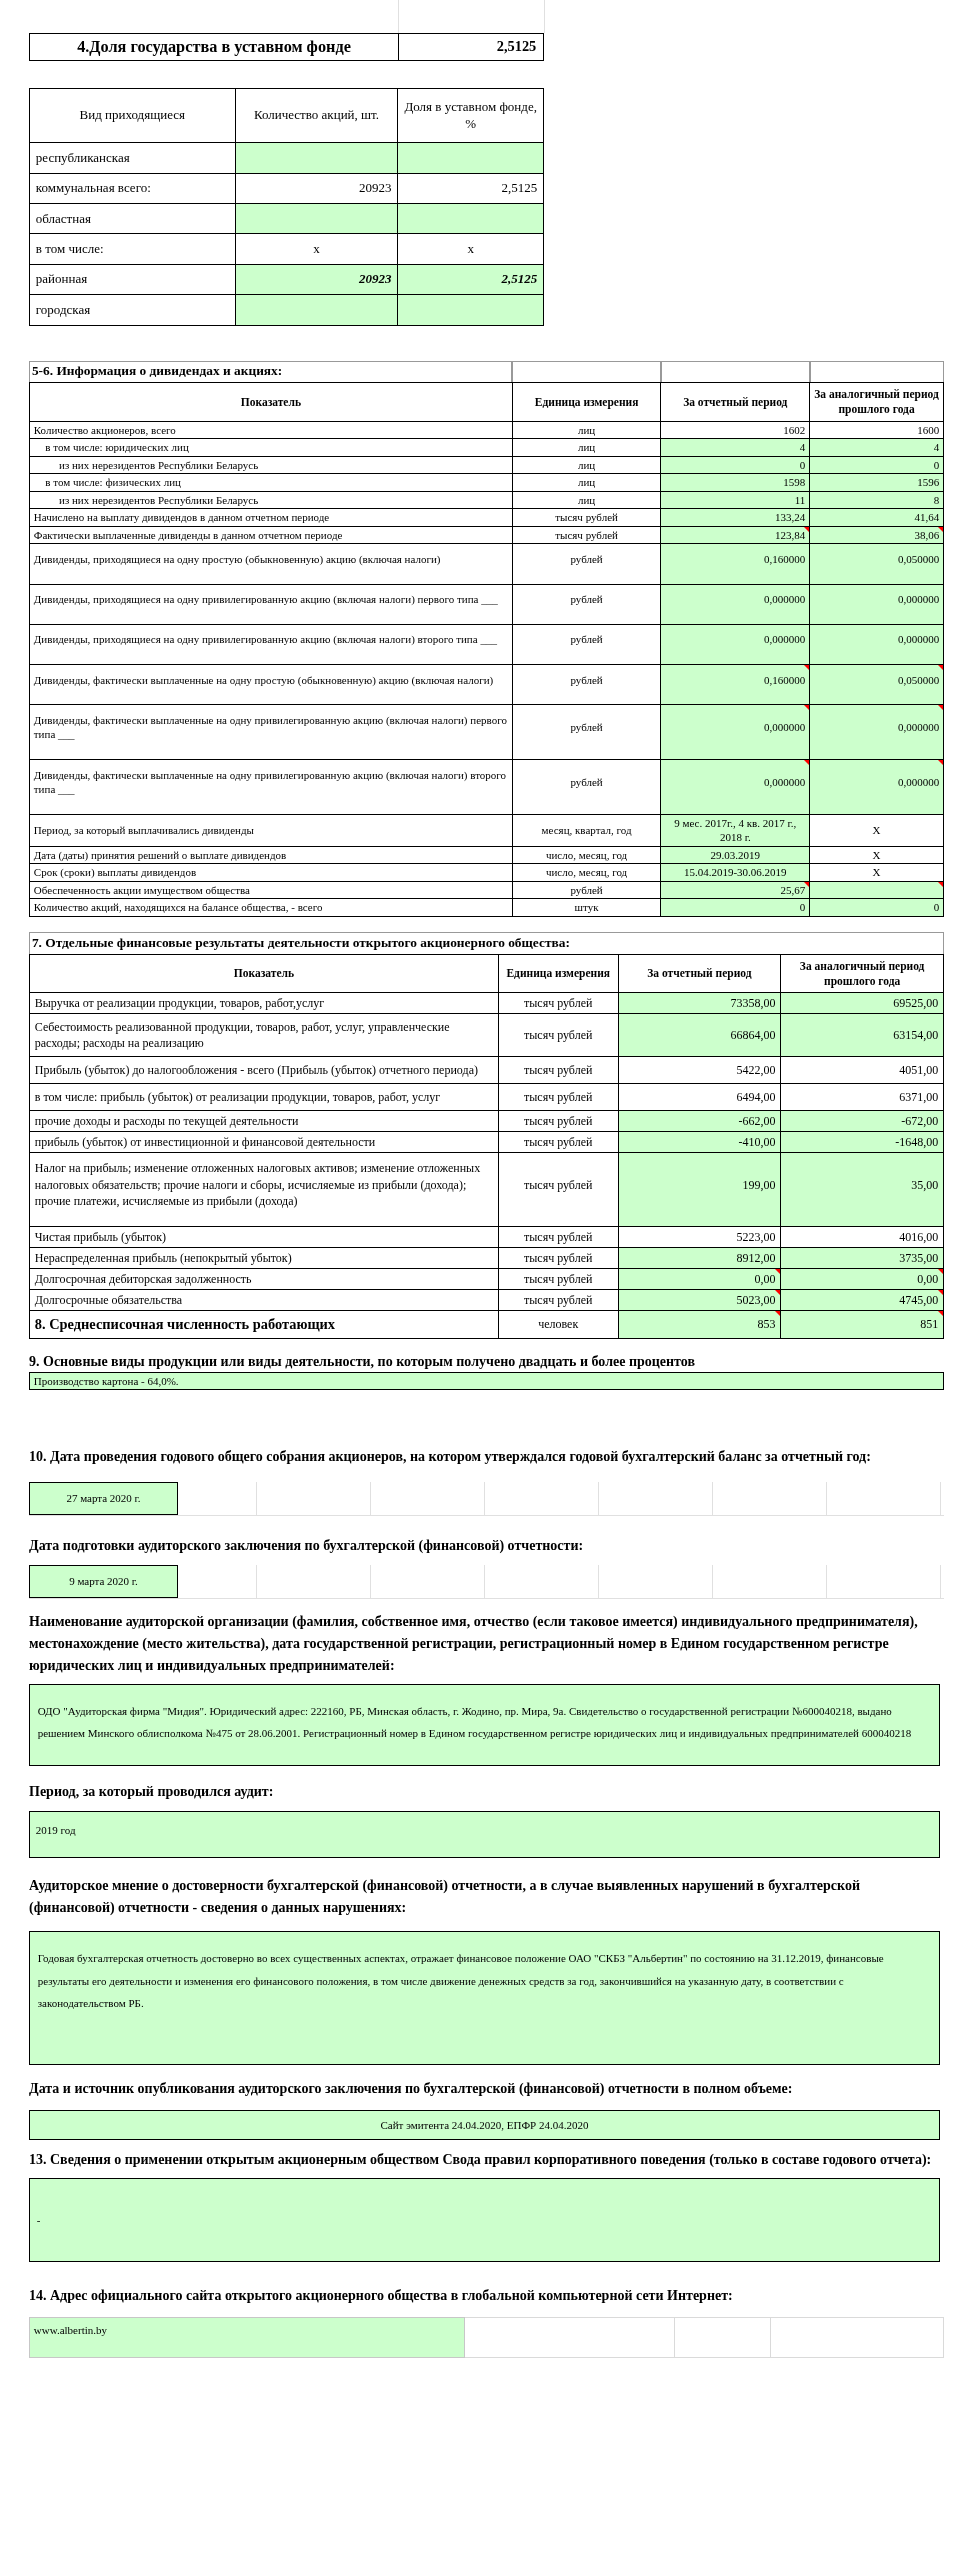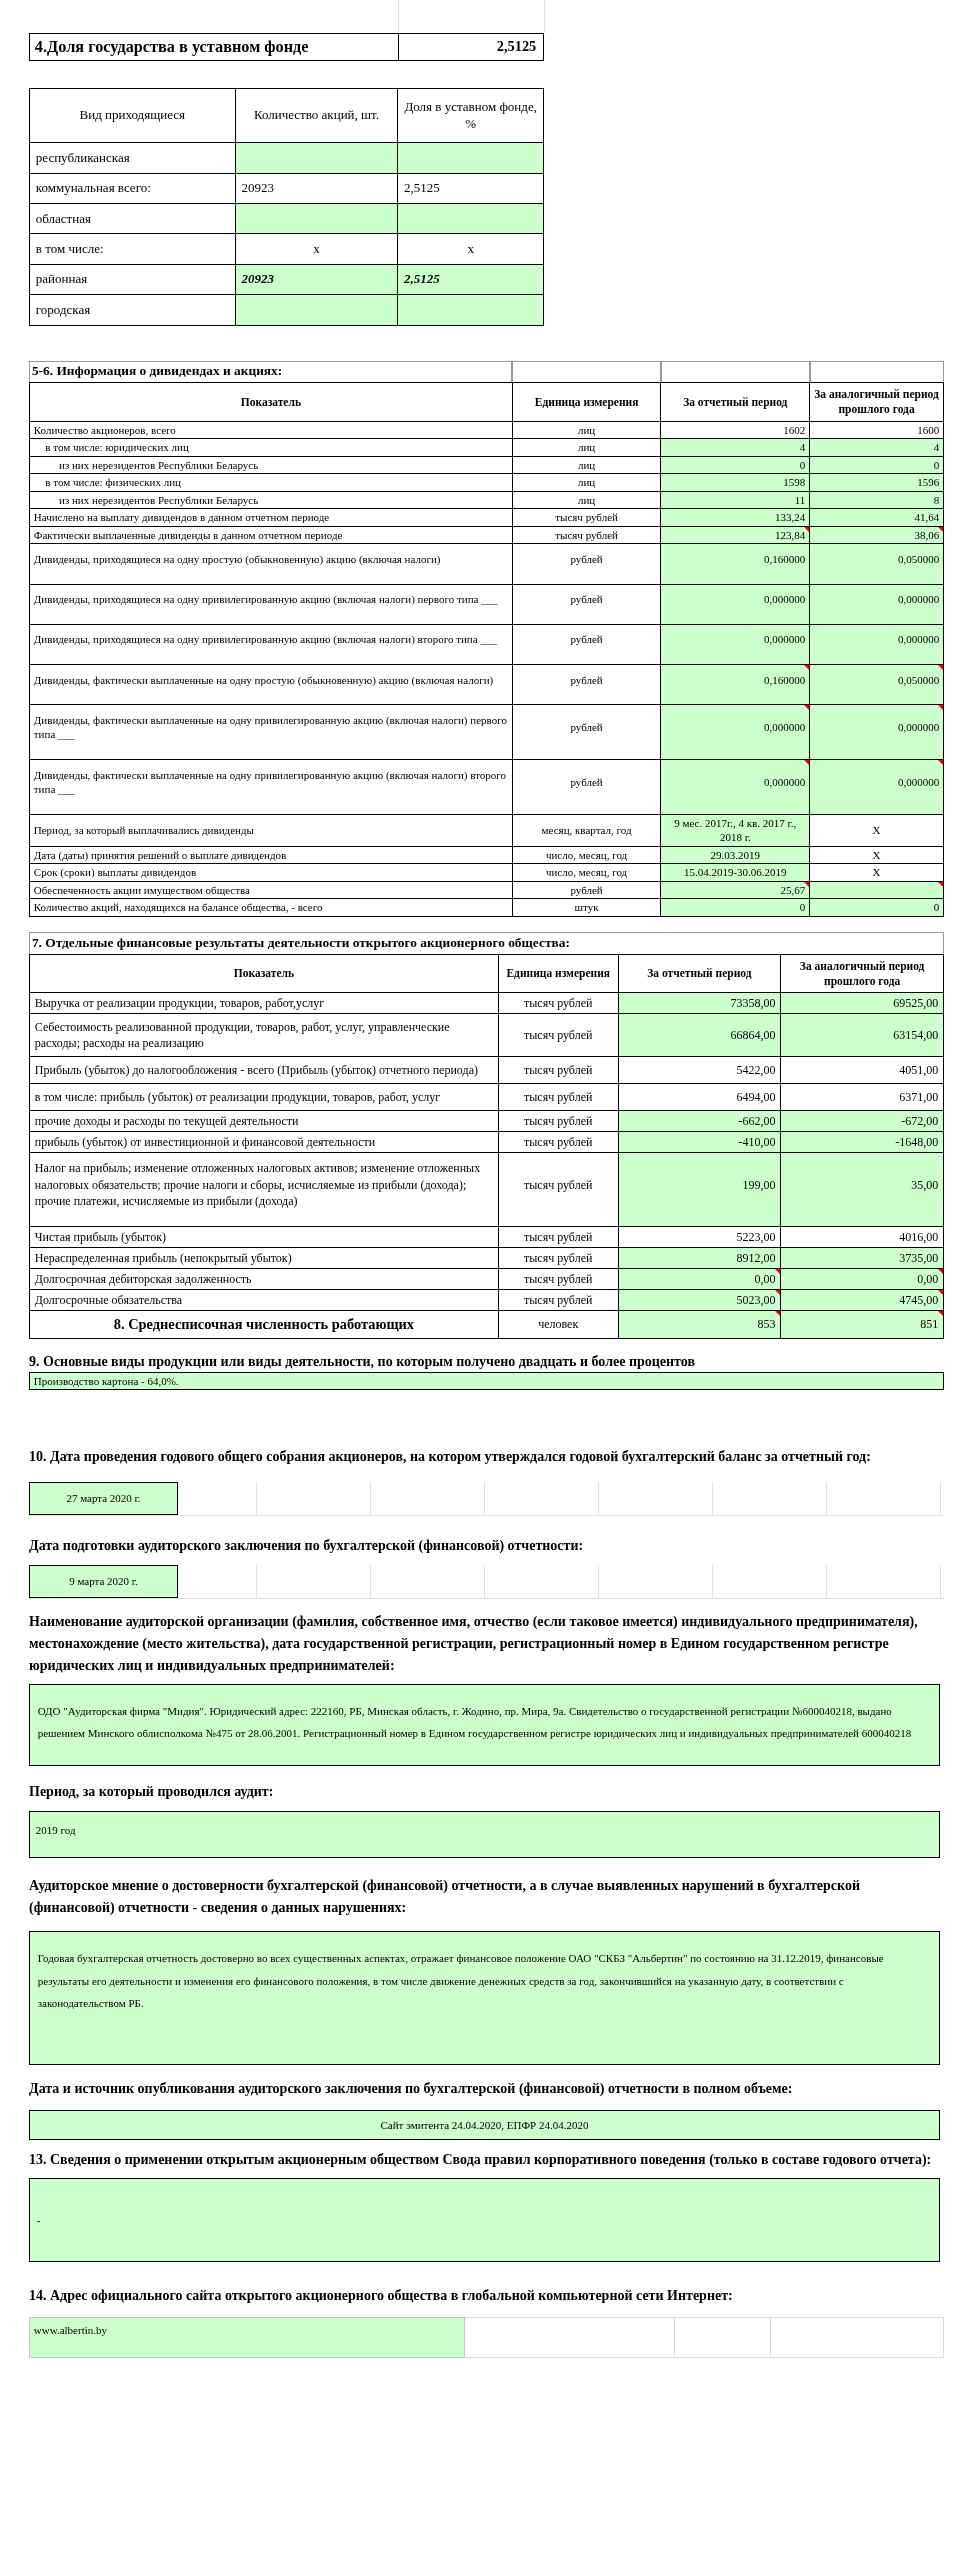--- a/index.html
+++ b/index.html
@@ -15,36 +15,36 @@
   }
   .page{position:relative;width:958px;padding-left:29px;}
 
   
   .topstrip{position:relative;height:33px;width:915px;}
   .topstrip .vline{position:absolute;top:0;bottom:0;width:1px;background:var(--grid);}
 
   
   table.s4head{border-collapse:collapse;width:515px;}
   table.s4head td{border:1.9px solid #000;}
-  td.s4t{width:369px;font-weight:bold;font-size:16.3px;padding:2.9px 4.8px;}
+  td.s4t{width:369px;font-weight:bold;font-size:16.3px;padding:2.9px 4.8px;text-align:center;}
   td.s4v{font-weight:bold;font-size:14.4px;text-align:right;padding:2.9px 6.7px;}
 
   
   table.s4{border-collapse:collapse;width:515px;margin-top:27px;}
   table.s4 th{
     border:1.9px solid #000;font-weight:normal;font-size:13px;text-align:center;
     padding:10.5px 5.8px;line-height:1.25;
   }
   table.s4 td{border:1.9px solid #000;font-size:13px;padding:6.7px 5.8px;}
   table.s4 col.c1{width:206px}
   table.s4 col.c2{width:163px}
   table.s4 col.c3{width:146px}
   .green{background:var(--green);}
   .bi{font-weight:bold;font-style:italic;}
-  .tr{text-align:left;}
+  .tr{text-align:right;}
   .tc{text-align:center;}
 
   
   .caprow{display:flex;width:915px;align-items:stretch;}
   .caprow .cap{
     font-weight:bold;font-size:13.4px;padding:1.9px 1.9px 2.9px 1.9px;
     border:1px solid #999;border-bottom:none;
   }
   .caprow .ghost{border:1px solid #999;border-bottom:none;}
 
@@ -69,21 +69,21 @@
   }
   table.s56 col.c1{width:484px}
   table.s56 col.c2{width:149px}
   table.s56 col.c3{width:149px}
   table.s56 col.c4{width:134px}
   table.s7 col.c1{width:470px}
   table.s7 col.c2{width:120px}
   table.s7 col.c3{width:163px}
   table.s7 col.c4{width:163px}
   table.s7 td{font-size:12px;padding:1.9px 4.8px;line-height:1.35;}
-  tr.rowbig td.lab{font-weight:bold;font-size:14.4px;padding:3.8px 4.8px;text-align:center;}
+  tr.rowbig td.lab{font-weight:bold;font-size:14.4px;padding:3.8px 4.8px;}
   tr.pad td{padding-top:4.8px;padding-bottom:4.8px;}
   tr.pad2 td{padding-top:7.7px;padding-bottom:17px;}
 
   
   .h9{font-weight:bold;font-size:14px;width:915px;margin-top:15.3px;padding-bottom:1.9px;}
   .strip9{
     width:915px;background:var(--green);border:1px solid #000;border-top:1.9px solid #000;
     font-size:11px;padding:1.9px 3.8px;
   }
 

